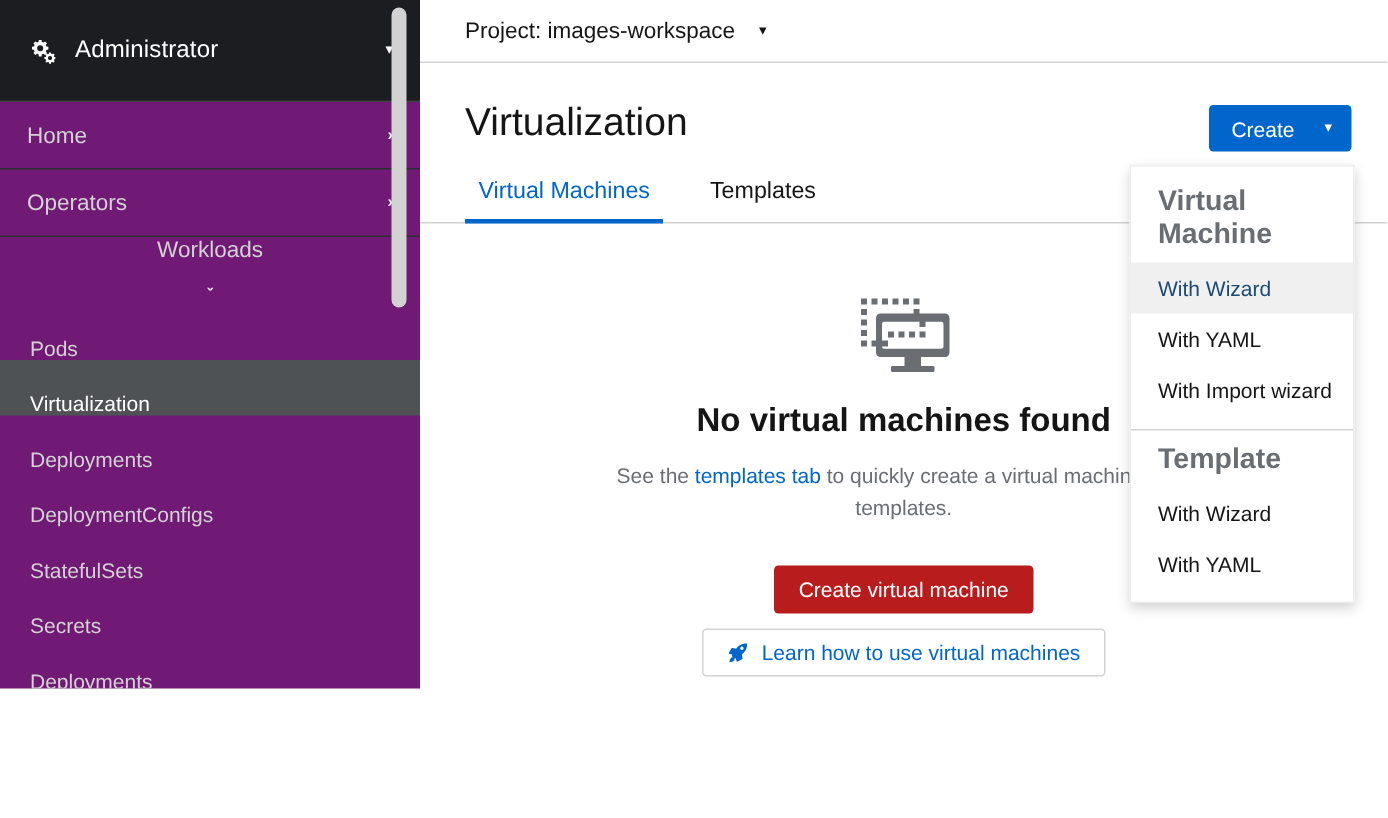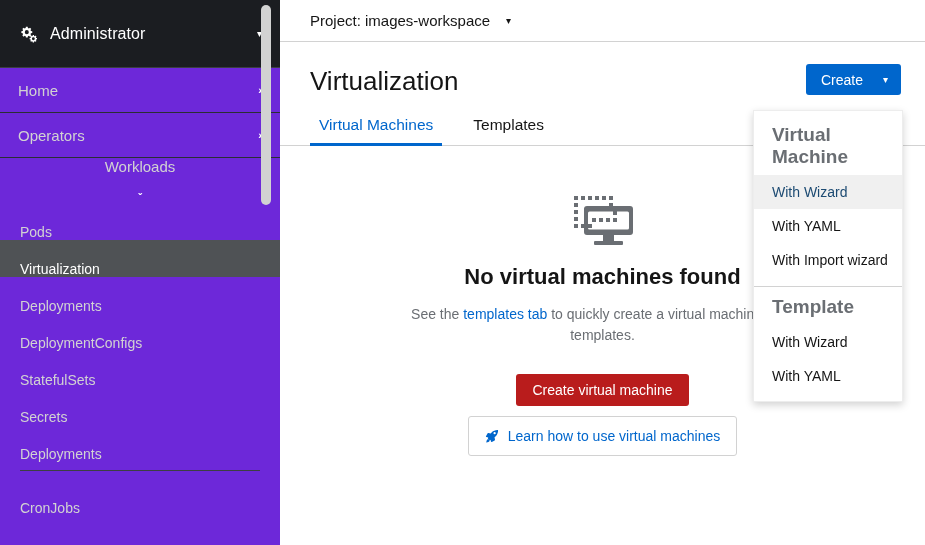--- a/index.html
+++ b/index.html
@@ -16,22 +16,22 @@
     position: relative;
     width: 925px;
     height: 545px;
     display: flex;
   }
 
   
   #sidebar {
     position: relative;
     width: 280px;
-    height: 545px;
-    background: #6d28d9;
+    height: 459px;
+    background: #701a75;
     flex: 0 0 280px;
     overflow: hidden;
   }
 
   #sidebar-perspective {
     height: 68px;
     display: flex;
     align-items: center;
     padding: 0 18px 0 18px;
     background: #1b1d21;
@@ -164,21 +164,21 @@
     align-items: center;
     background: #06c;
     color: #ffffff;
     border: none;
     border-radius: 3px;
     height: 31px;
     padding: 0 13px 0 15px;
     font-size: 14px;
     font-family: "Liberation Sans", sans-serif;
     cursor: pointer;
-    margin-top: 0;
+    margin-top: 6px;
   }
   #create-btn .cb-caret {
     margin-left: 20px;
     font-size: 10px;
     line-height: 1;
   }
 
   
   #tabs {
     position: relative;
@@ -248,21 +248,21 @@
     margin-bottom: 10px;
   }
   .secondary-btn {
     display: inline-flex;
     align-items: center;
     justify-content: center;
     background: #ffffff;
     color: #06c;
     border: 1px solid #d2d2d2;
     border-radius: 3px;
-    height: 40px;
+    height: 32px;
     padding: 0 16px;
     font-size: 14px;
     font-family: "Liberation Sans", sans-serif;
     cursor: pointer;
   }
   .secondary-btn .rocket {
     margin-right: 9px;
     display: inline-flex;
     align-items: center;
   }

